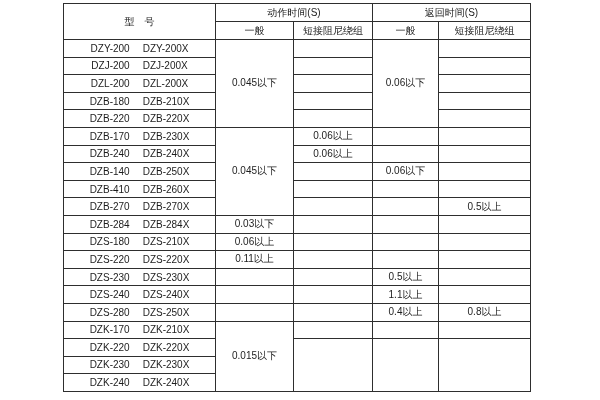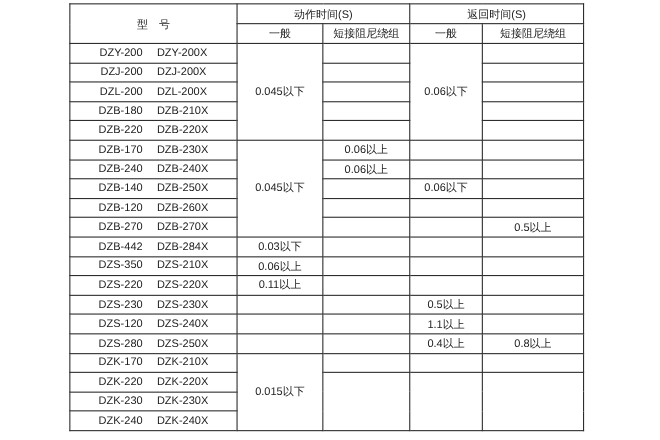--- a/index.html
+++ b/index.html
@@ -140,21 +140,21 @@
           </div>
     </td>
     <td></td>
     <td>0.06以下</td>
     <td></td>
   </tr>
 
   <tr class="dr">
     <td class="model-cell">
       <div class="model-pair">
-            <span>DZB-120</span>
+            <span>DZB-410</span>
             <span>DZB-260X</span>
           </div>
     </td>
     <td></td>
     <td></td>
     <td></td>
   </tr>
 
   <tr class="dr">
     <td class="model-cell">
@@ -164,34 +164,34 @@
           </div>
     </td>
     <td></td>
     <td></td>
     <td>0.5以上</td>
   </tr>
 
   <tr class="dr">
     <td class="model-cell">
       <div class="model-pair">
-            <span>DZB-442</span>
+            <span>DZB-284</span>
             <span>DZB-284X</span>
           </div>
     </td>
     <td>0.03以下</td>
     <td></td>
     <td></td>
     <td></td>
   </tr>
 
   <tr class="dr">
     <td class="model-cell">
       <div class="model-pair">
-            <span>DZS-350</span>
+            <span>DZS-180</span>
             <span>DZS-210X</span>
           </div>
     </td>
     <td>0.06以上</td>
     <td></td>
     <td></td>
     <td></td>
   </tr>
 
   <tr class="dr">
@@ -216,21 +216,21 @@
     </td>
     <td></td>
     <td></td>
     <td>0.5以上</td>
     <td></td>
   </tr>
 
   <tr class="dr">
     <td class="model-cell">
       <div class="model-pair">
-            <span>DZS-120</span>
+            <span>DZS-240</span>
             <span>DZS-240X</span>
           </div>
     </td>
     <td></td>
     <td></td>
     <td>1.1以上</td>
     <td></td>
   </tr>
 
   <tr class="dr">

